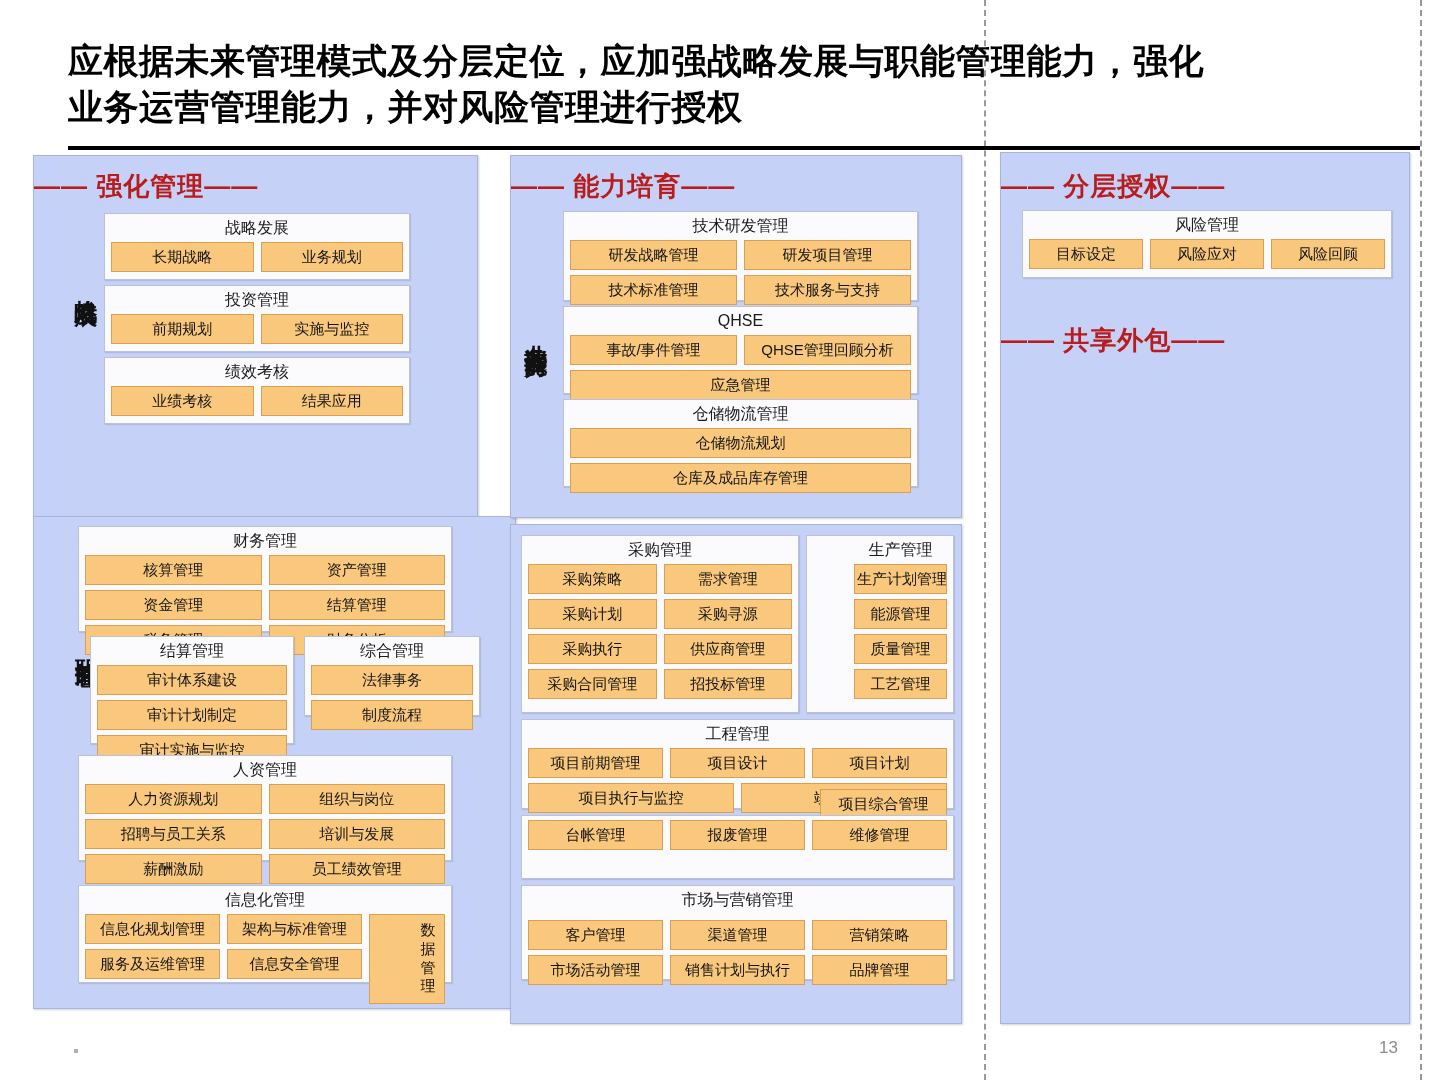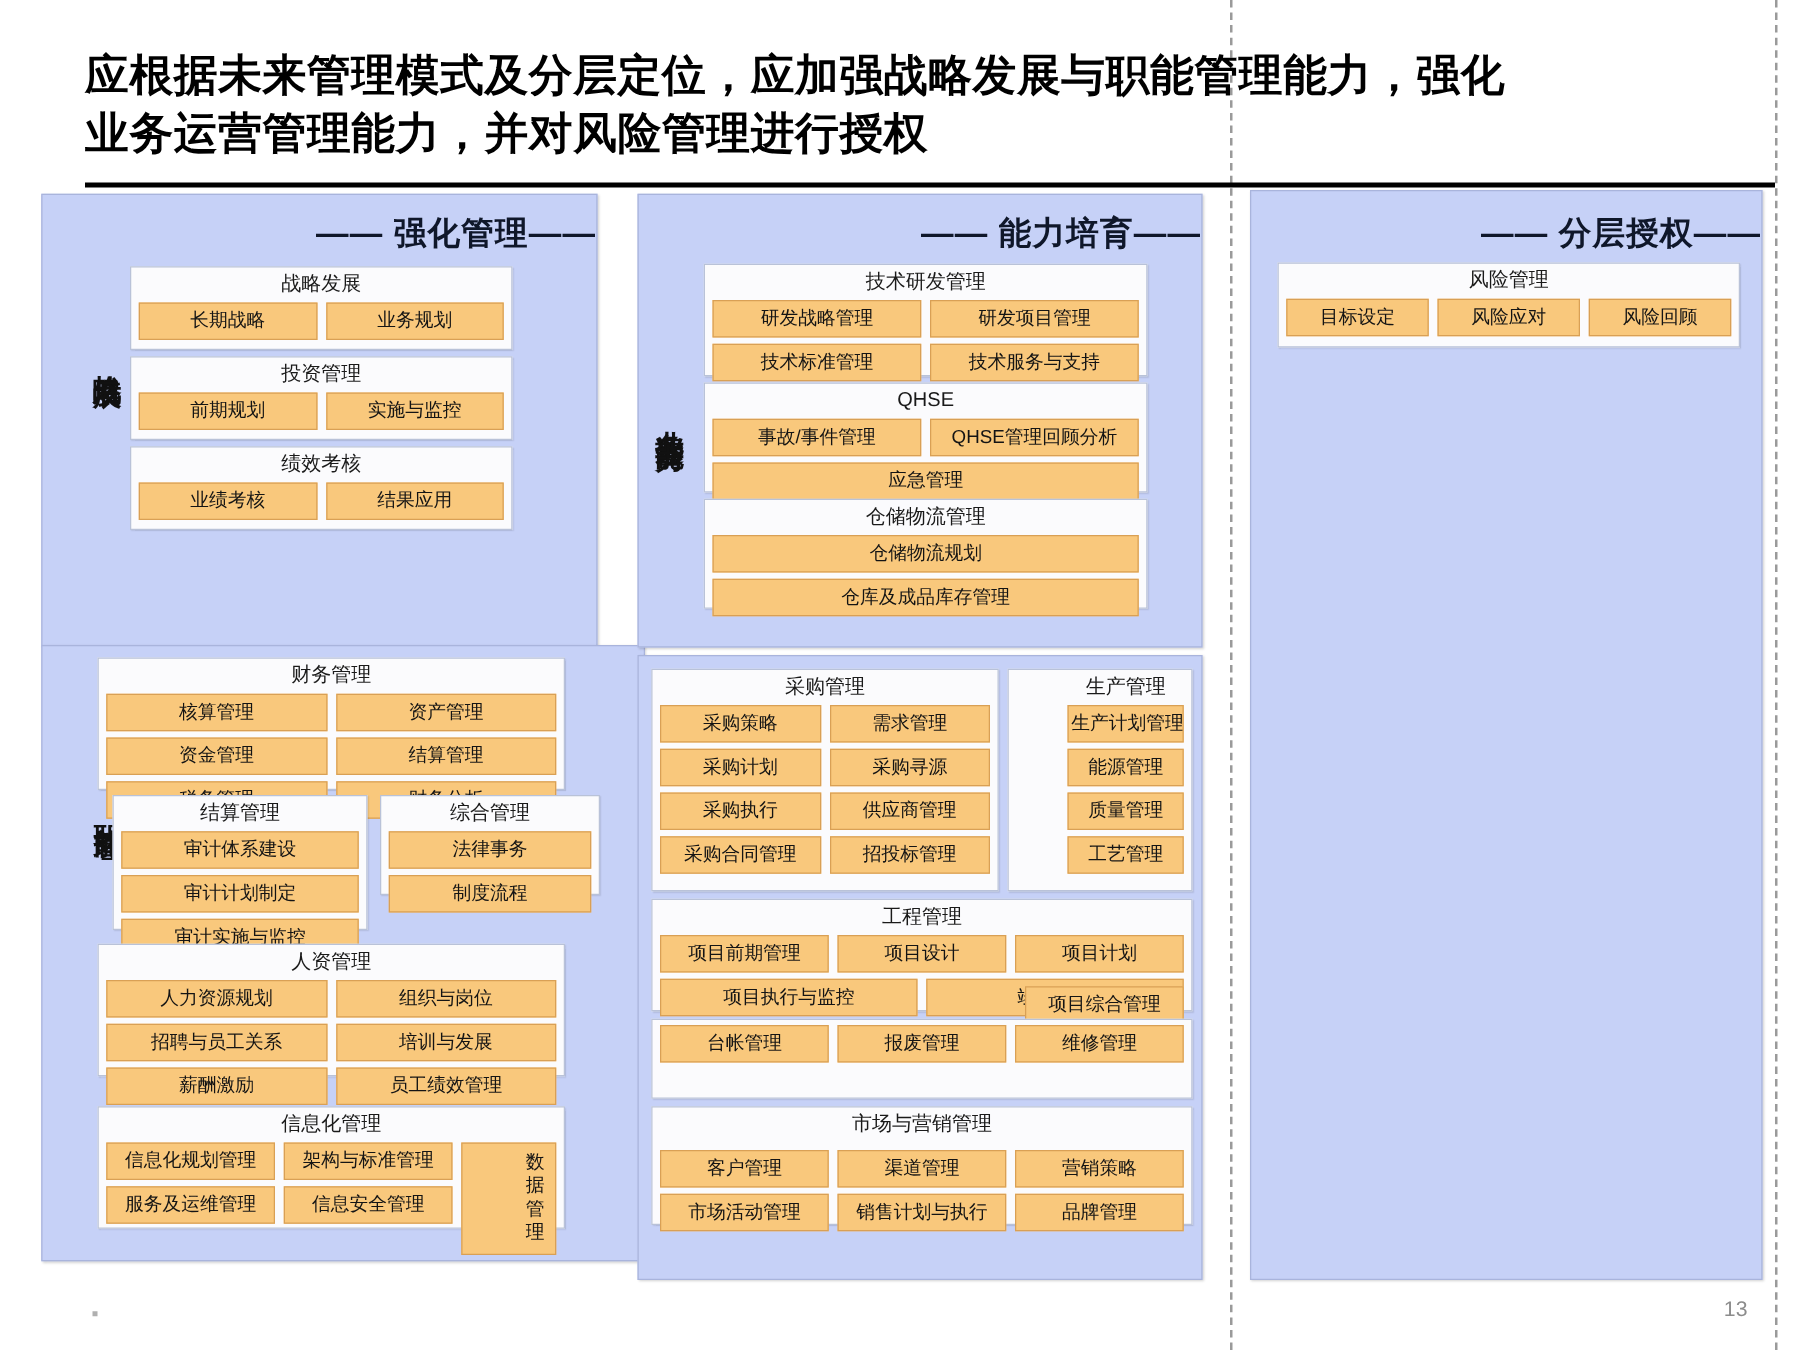--- a/index.html
+++ b/index.html
@@ -46,24 +46,24 @@
   }
 
   
   .panel {
     position: absolute;
     background: #c6d1f7;
     border: 1px solid #a9b4dc;
     box-shadow: 1px 1px 2px rgba(0,0,0,.18);
   }
   .panel-head {
-    text-align: right;
+    text-align: left;
     font-size: 26px;
     font-weight: bold;
-    color: #0f172a;
+    color: #b91c1c;
     letter-spacing: 1px;
     white-space: nowrap;
   }
   .side-label {
     position: absolute;
     writing-mode: vertical-rl;
     text-orientation: upright;
     font-size: 23px;
     font-weight: bold;
     color: #111;
@@ -368,17 +368,18 @@
 
     <div class="group" style="left:21px; top:57px; width:370px; height:68px;">
       <div class="group-title">风险管理</div>
       <div class="row">
         <div class="chip">目标设定</div>
         <div class="chip">风险应对</div>
         <div class="chip">风险回顾</div>
       </div>
     </div>
 
+    <div class="panel-head" style="position:absolute; left:0; top:170px; width:100%;">—— 共享外包——</div>
   </div>
 
   <div class="dot-mark"></div>
   <div class="pageno">13</div>
 </div>
 
 </body></html>

